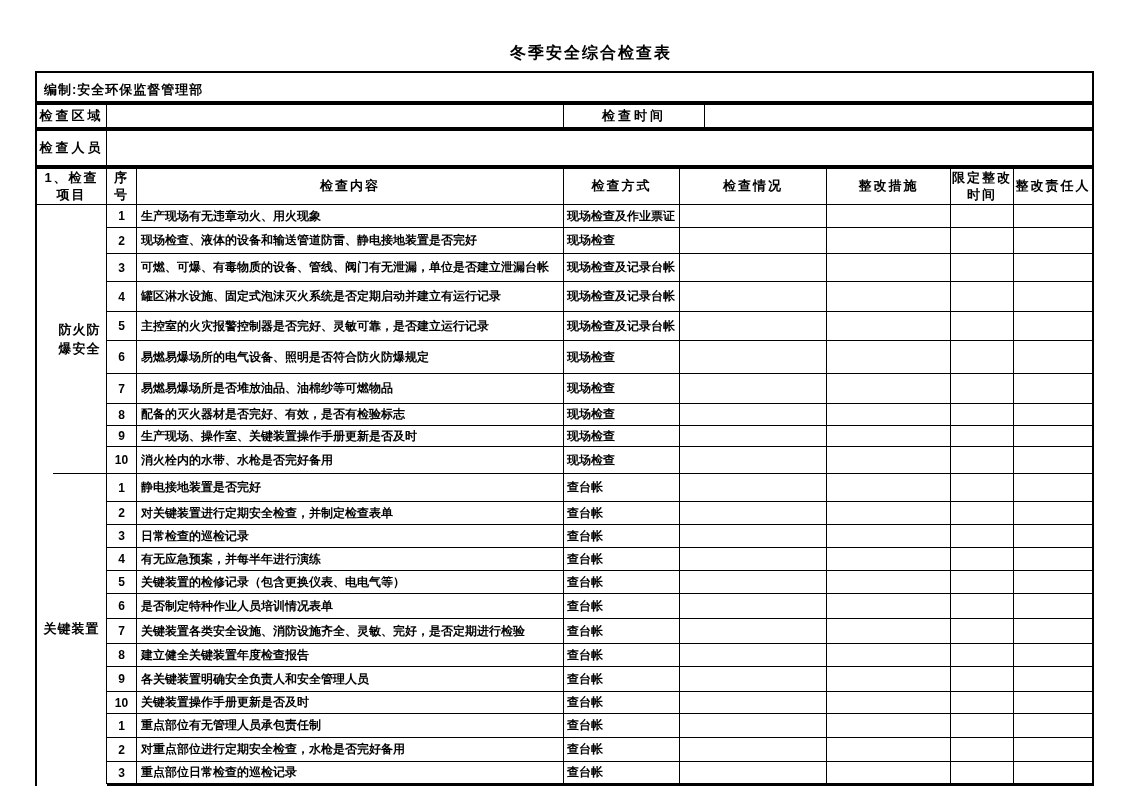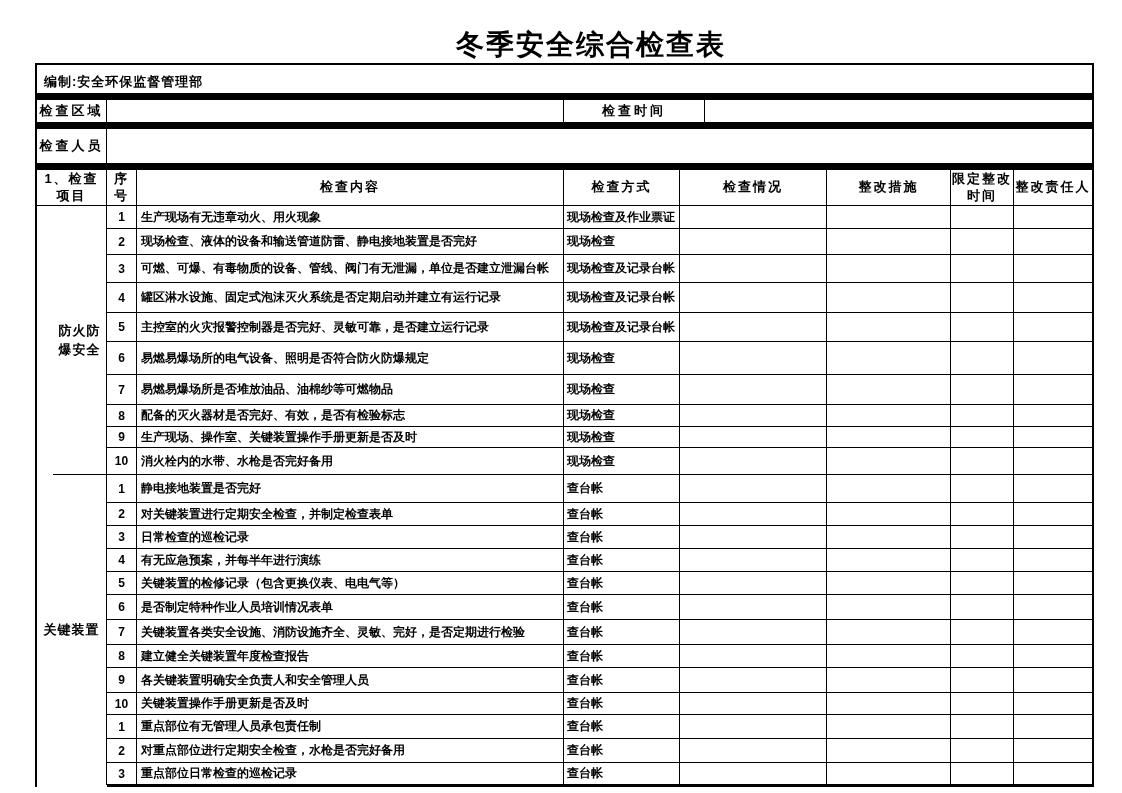--- a/index.html
+++ b/index.html
@@ -6,35 +6,35 @@
   .page {
     position:relative;
     width:1122px; height:793px;
     background:#ffffff;
     font-family:"Liberation Sans", sans-serif;
     font-weight:bold;
     color:#000;
     overflow:hidden;
   }
   .title {
-    padding-top:32px;
+    padding-top:40px;
     text-align:center;
     text-indent:60px;
-    font-size:28px;
+    font-size:16px;
     letter-spacing:2px;
     line-height:26px;
   }
   .table-outer {
     position:relative;
     margin:5px 0 0 35px;
     width:1055px;
     border:2px solid #000;
   }
   
-  .trow { display:flex; border-bottom:7px solid #000000; }
+  .trow { display:flex; border-bottom:4px solid #000000; }
   .prep-row { height:28px; align-items:flex-end; }
   .prep-text { padding:0 0 2px 7px; font-size:13px; letter-spacing:1px; }
   .area-row { height:22px; }
   .person-row { height:34px; }
   .icell { box-sizing:border-box; display:flex; align-items:center; overflow:hidden; }
   .icell.br { border-right:1px solid #000; }
   .ilabel { justify-content:center; font-size:13px; letter-spacing:3px; }
   
   .main-grid {
     display:grid;

